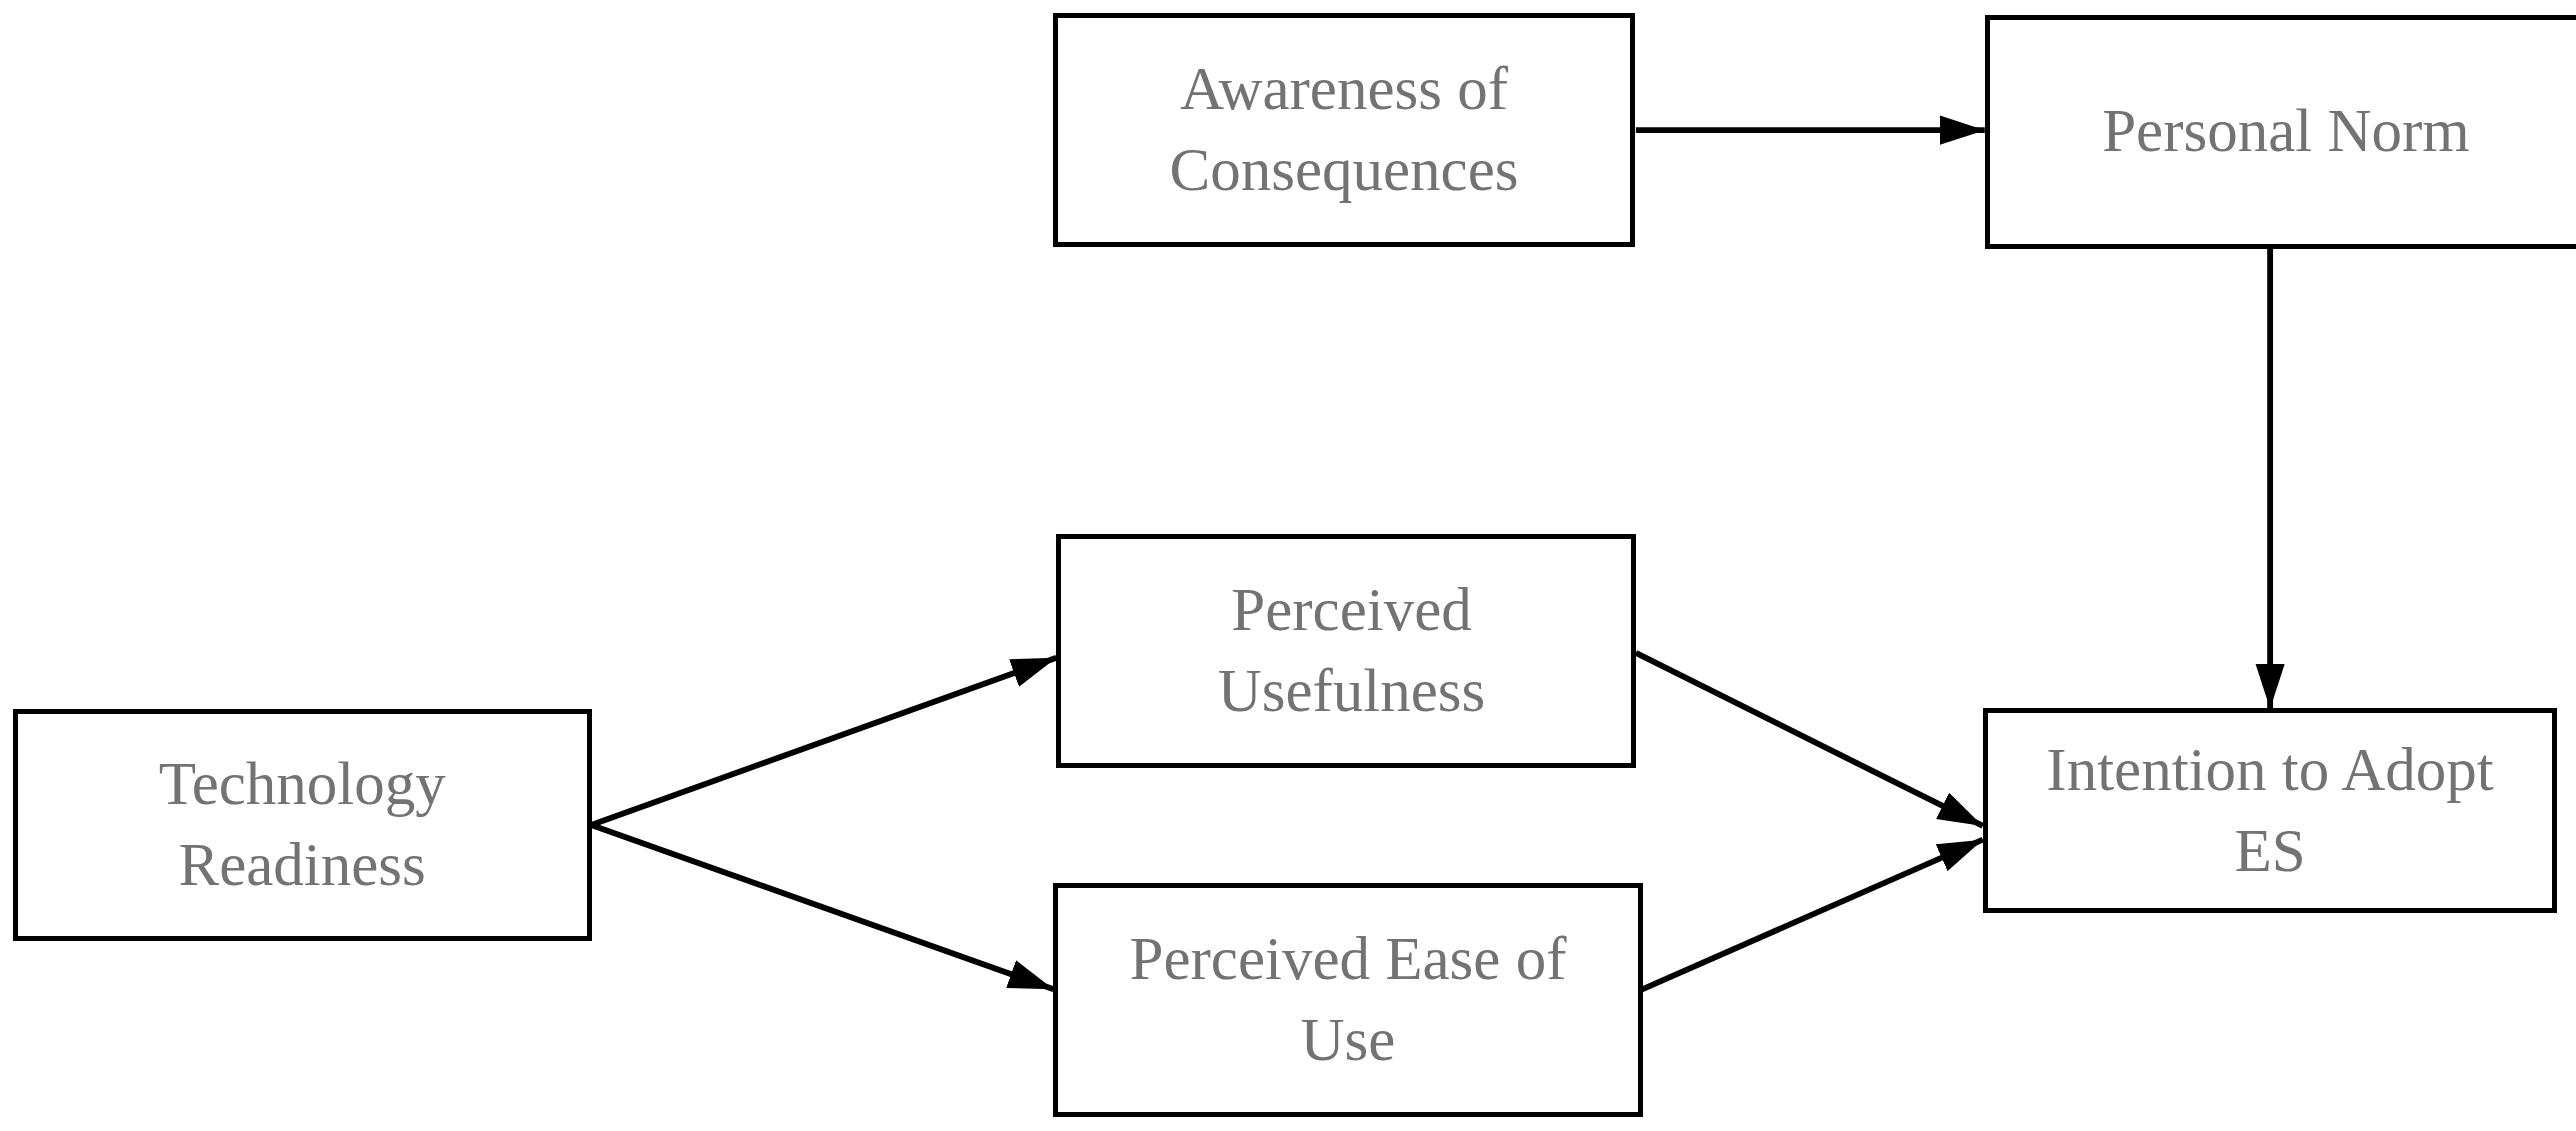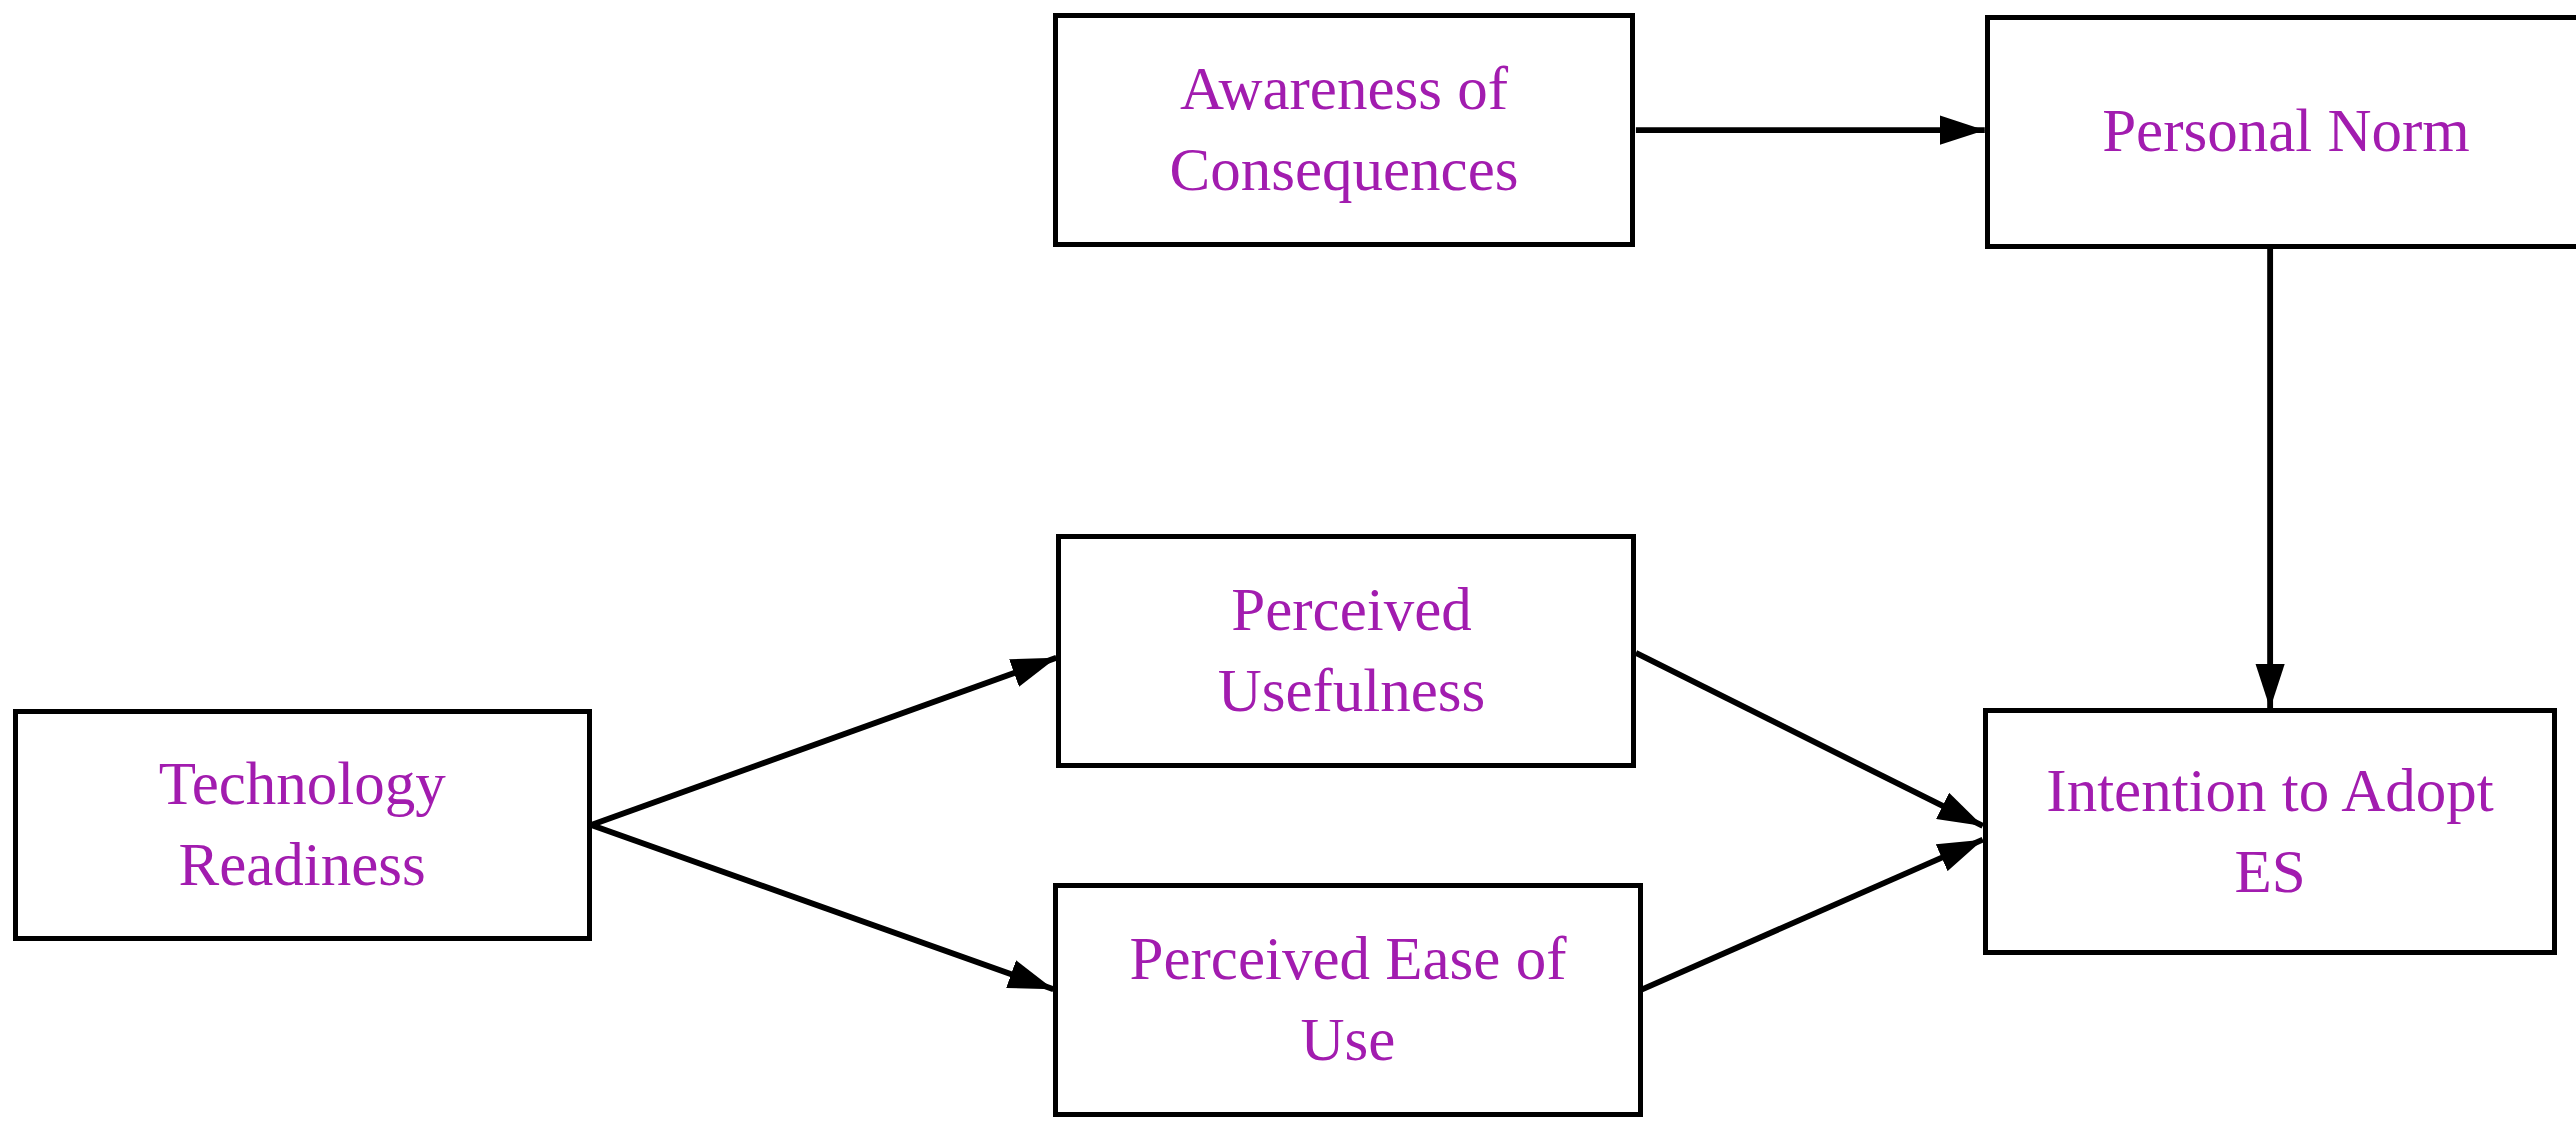--- a/index.html
+++ b/index.html
@@ -6,21 +6,21 @@
     margin: 0;
     padding: 0;
     background: #ffffff;
   }
   .canvas {
     position: relative;
     width: 2576px;
     height: 1132px;
     background: #ffffff;
     font-family: "Liberation Serif", "DejaVu Serif", serif;
-    color: #a21caf;
+    color: #737373;
     overflow: hidden;
   }
   .arrows {
     position: absolute;
     left: 0;
     top: 0;
     width: 2576px;
     height: 1132px;
     display: block;
   }
@@ -39,21 +39,21 @@
     text-align: center;
     font-size: 61px;
     line-height: 1.32;
     padding: 0 29px;
   }
   #node-awareness            { left: 1053px; top: 12.7px;  width: 582px; height: 234px; }
   #node-personal-norm        { left: 1985px; top: 14.7px;  width: 624px; height: 234px; padding-left: 7px; }
   #node-perceived-usefulness { left: 1056px; top: 534px; width: 580px; height: 234px; padding-left: 40px; }
   #node-technology-readiness { left: 12.7px;   top: 709px; width: 579px; height: 232px; }
   #node-perceived-ease       { left: 1053px; top: 883px; width: 590px; height: 234px; }
-  #node-intention            { left: 1983px; top: 708px; width: 574px; height: 247px; }
+  #node-intention            { left: 1983px; top: 708px; width: 574px; height: 205px; }
 </style>
 </head>
 <body>
 
 <div class="canvas">
 
   <svg class="arrows" viewBox="0 0 2636 1158" xmlns="http://www.w3.org/2000/svg">
     <defs>
       <marker id="ah" markerUnits="userSpaceOnUse" markerWidth="46" markerHeight="30" refX="46" refY="15" orient="auto">
         <path d="M0,0 L46,15 L0,30 Z" fill="#000000"></path>

